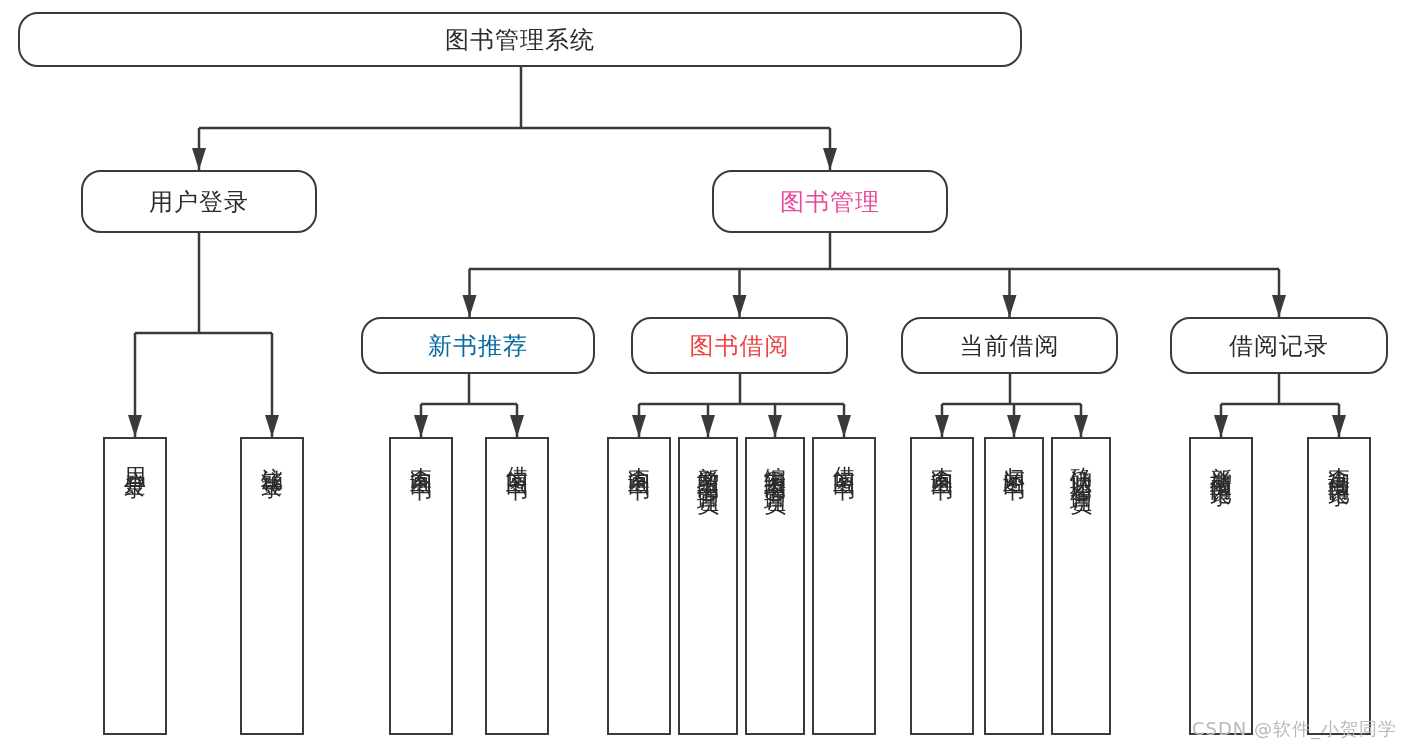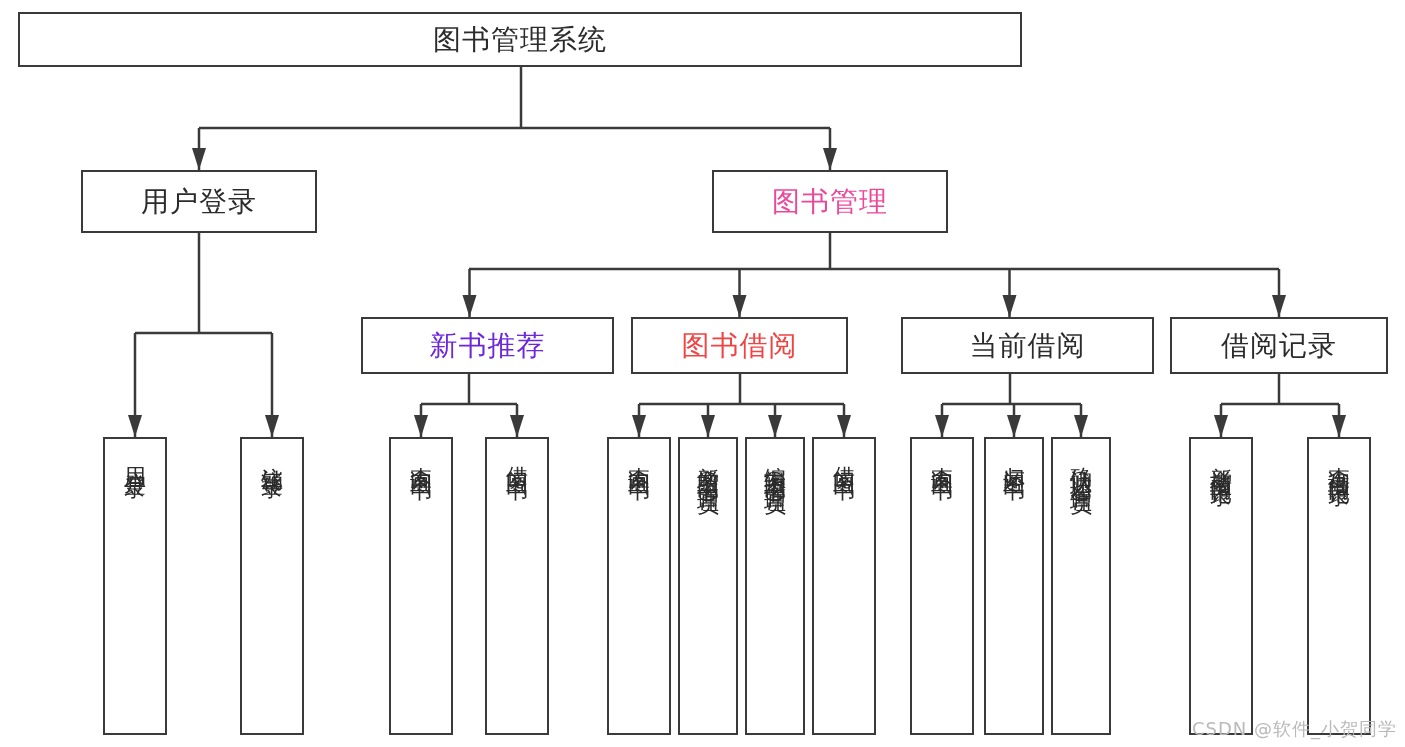--- a/index.html
+++ b/index.html
@@ -30,22 +30,23 @@
     position: absolute;
     box-sizing: border-box;
     border: 2px solid #3a3a3a;
     background: #ffffff;
     display: flex;
     align-items: center;
     justify-content: center;
     color: #2b2b2b;
   }
   .node.h-node {
-    font-size: 28px;
+    font-size: 24px;
     letter-spacing: 1px;
+    border-radius: 20px;
   }
   .node.v-node {
     font-size: 22px;
     padding: 10px 0;
     align-items: flex-start;
   }
   .node .vlabel {
     writing-mode: vertical-rl;
     text-orientation: upright;
     letter-spacing: 4px;
@@ -129,27 +130,27 @@
   <div id="node-layer">
       <div class="node h-node" style="left: 18px; top: 12px; width: 1004px; height: 55px; border-color: rgb(58, 58, 58); color: rgb(43, 43, 43); background: rgb(255, 255, 255);">
         <span class="hlabel">图书管理系统</span>
       </div>
       <div class="node h-node" style="left: 81px; top: 170px; width: 236px; height: 63px; border-color: rgb(58, 58, 58); color: rgb(43, 43, 43); background: rgb(255, 255, 255);">
         <span class="hlabel">用户登录</span>
       </div>
       <div class="node h-node" style="left: 712px; top: 170px; width: 236px; height: 63px; border-color: rgb(58, 58, 58); color: #ec4899; background: rgb(255, 255, 255);">
         <span class="hlabel">图书管理</span>
       </div>
-      <div class="node h-node" style="left: 361px; top: 317px; width: 253px; height: 57px; border-color: rgb(58, 58, 58); color: #6d28d9; background: rgb(255, 255, 255);">
+      <div class="node h-node" style="left: 361px; top: 317px; width: 234px; height: 57px; border-color: rgb(58, 58, 58); color: #0369a1; background: rgb(255, 255, 255);">
         <span class="hlabel">新书推荐</span>
       </div>
       <div class="node h-node" style="left: 631px; top: 317px; width: 217px; height: 57px; border-color: rgb(58, 58, 58); color: #ef4444; background: rgb(255, 255, 255);">
         <span class="hlabel">图书借阅</span>
       </div>
-      <div class="node h-node" style="left: 901px; top: 317px; width: 253px; height: 57px; border-color: rgb(58, 58, 58); color: rgb(43, 43, 43); background: rgb(255, 255, 255);">
+      <div class="node h-node" style="left: 901px; top: 317px; width: 217px; height: 57px; border-color: rgb(58, 58, 58); color: rgb(43, 43, 43); background: rgb(255, 255, 255);">
         <span class="hlabel">当前借阅</span>
       </div>
       <div class="node h-node" style="left: 1170px; top: 317px; width: 218px; height: 57px; border-color: rgb(58, 58, 58); color: rgb(43, 43, 43); background: rgb(255, 255, 255);">
         <span class="hlabel">借阅记录</span>
       </div>
       <div class="node v-node" style="left: 103px; top: 437px; width: 64px; height: 298px; border-color: rgb(58, 58, 58); color: rgb(43, 43, 43); background: rgb(255, 255, 255);">
         <span class="vlabel">用户登录</span>
       </div>
       <div class="node v-node" style="left: 240px; top: 437px; width: 64px; height: 298px; border-color: rgb(58, 58, 58); color: rgb(43, 43, 43); background: rgb(255, 255, 255);">
         <span class="vlabel">注销登录</span>

